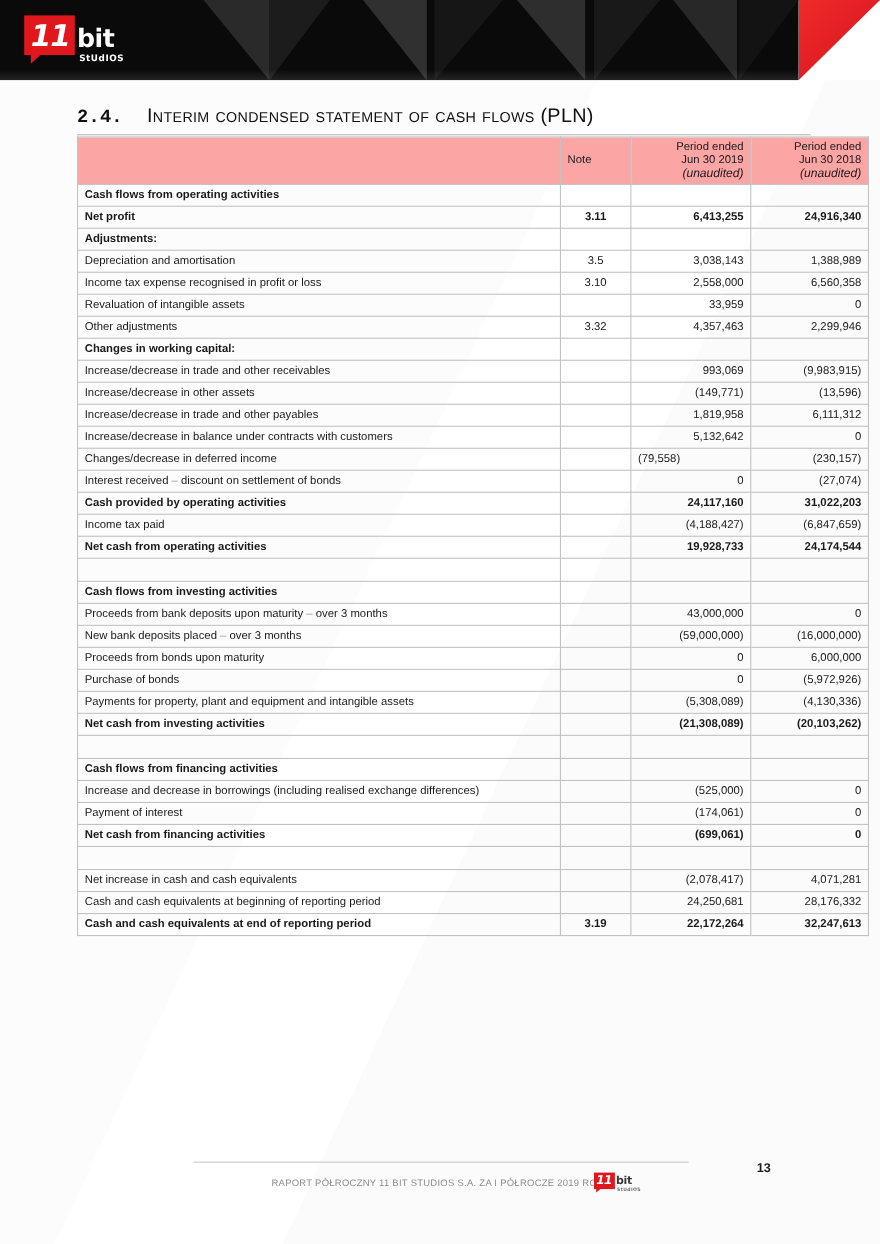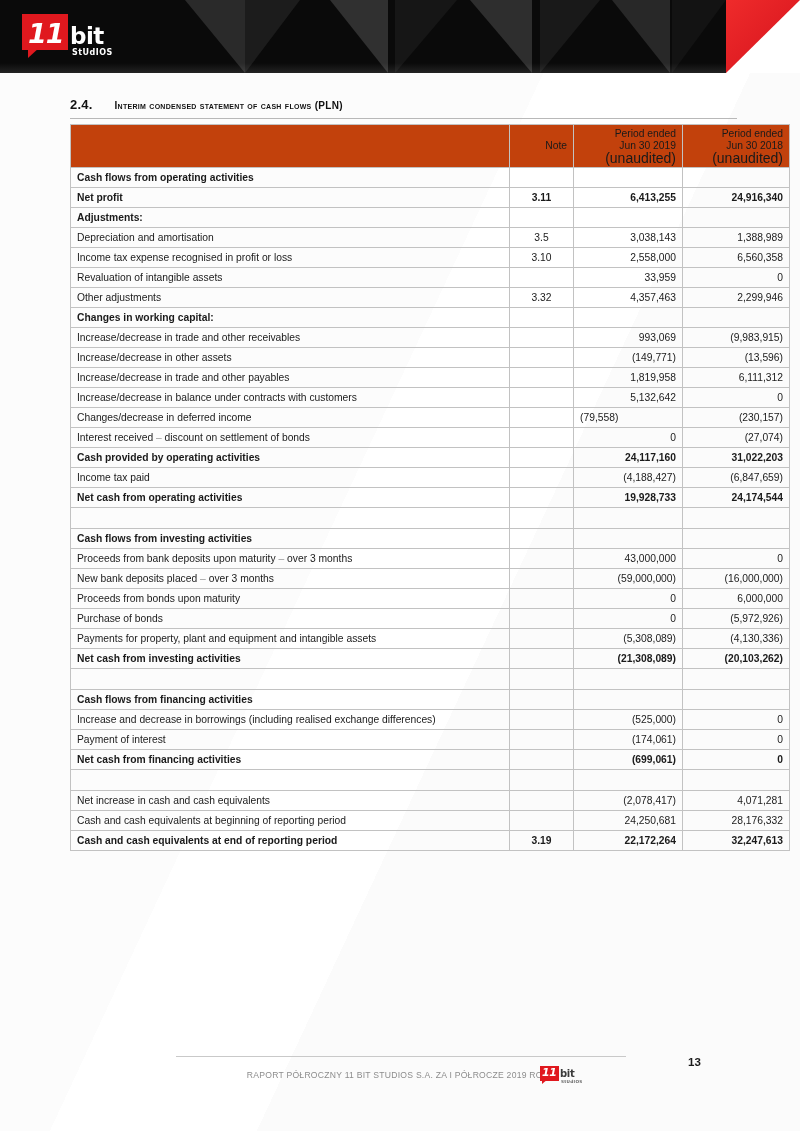--- a/index.html
+++ b/index.html
@@ -146,27 +146,28 @@
     position: absolute;
     left: 70px;
     top: 95px;
     width: 667px;
     border-bottom: 1px solid #b8b8b8;
     padding-bottom: 5px;
     color: #111111;
     white-space: nowrap;
   }
   .heading-num {
-    font-size: 13px;
+    font-size: 17px;
     font-weight: bold;
     letter-spacing: 0.2px;
+    font-family: Liberation Mono, monospace;
   }
   .heading-text {
-    font-size: 10px;
-    font-weight: bold;
+    font-size: 18px;
+    font-weight: normal;
     margin-left: 22px;
     font-variant: small-caps;
     letter-spacing: 0.3px;
   }
 
   
   .cf-table {
     position: absolute;
     left: 70px;
     top: 124px;
@@ -177,29 +178,30 @@
     color: #1a1a1a;
   }
   .cf-table th, .cf-table td {
     border: 1px solid #c2c2c2;
     padding: 0 6px;
     vertical-align: middle;
   }
   .cf-table thead th {
     height: 42px;
     font-weight: normal;
-    background: #c2410c;
+    background: #fca5a5;
     line-height: 12px;
   }
   th.col-desc { width: 426px; }
-  th.col-note { width: 51px; text-align: right; }
+  th.col-note { width: 51px; text-align: left; }
   th.col-y1   { width: 96px; text-align: right; }
   th.col-y2   { width: 94px; text-align: right; }
   .unaudited {
-    font-size: 14px;
+    font-style: italic;
+    font-size: 11px;
   }
   .cf-table tbody tr { height: 20px; }
   td.desc { text-align: left; }
   td.note { text-align: center; }
   td.num  { text-align: right; }
   td.num-left { text-align: left; }
   tr.bold td { font-weight: bold; }
   tr.spacer td { height: 20px; }
   .dash { color: #999999; }
 

